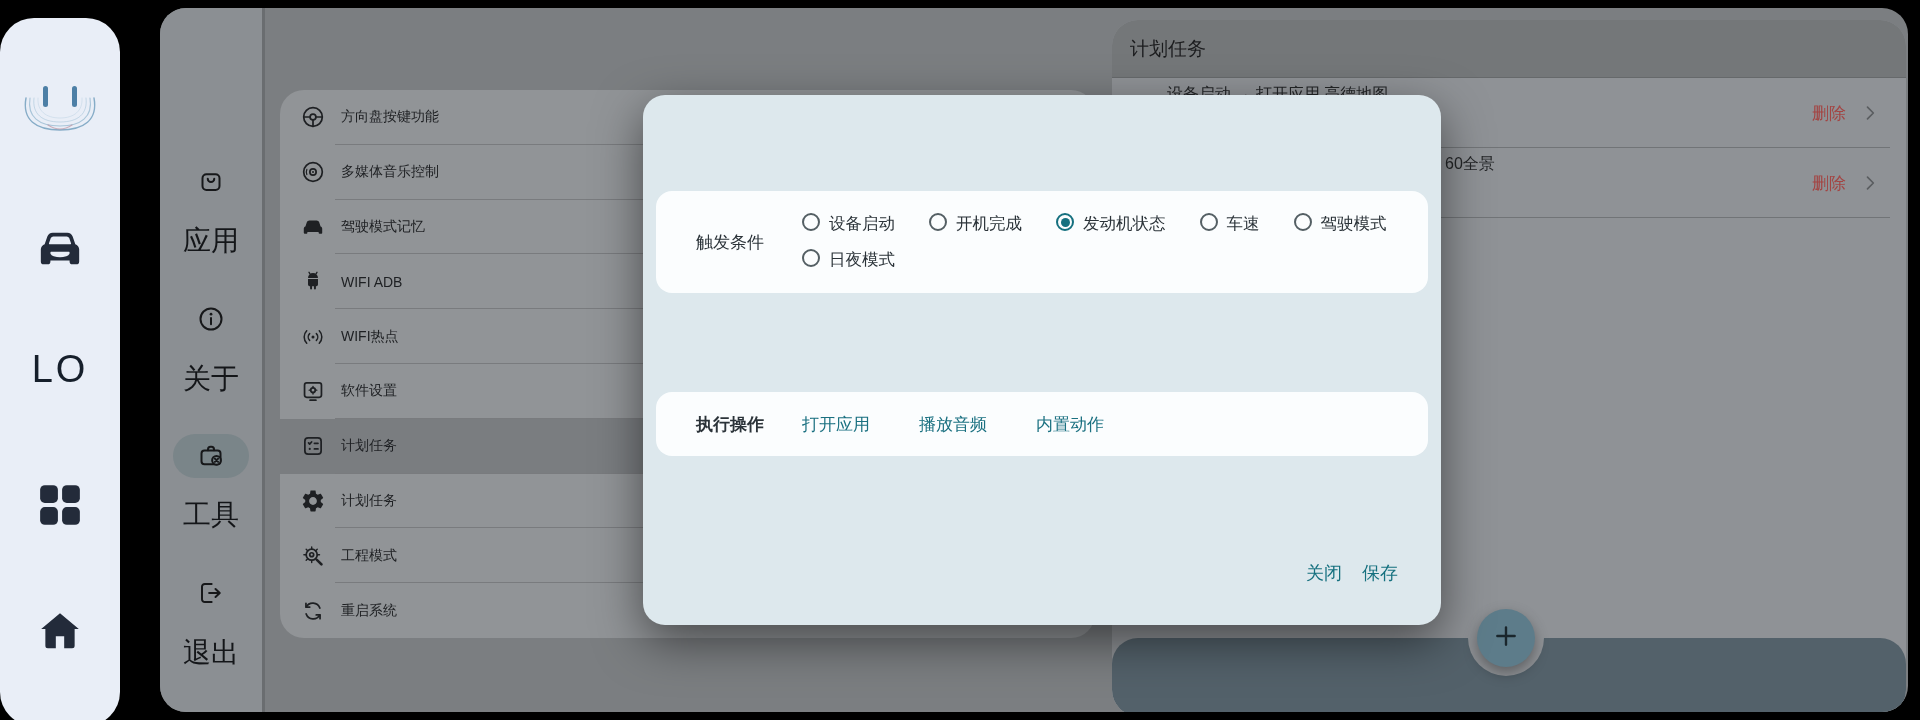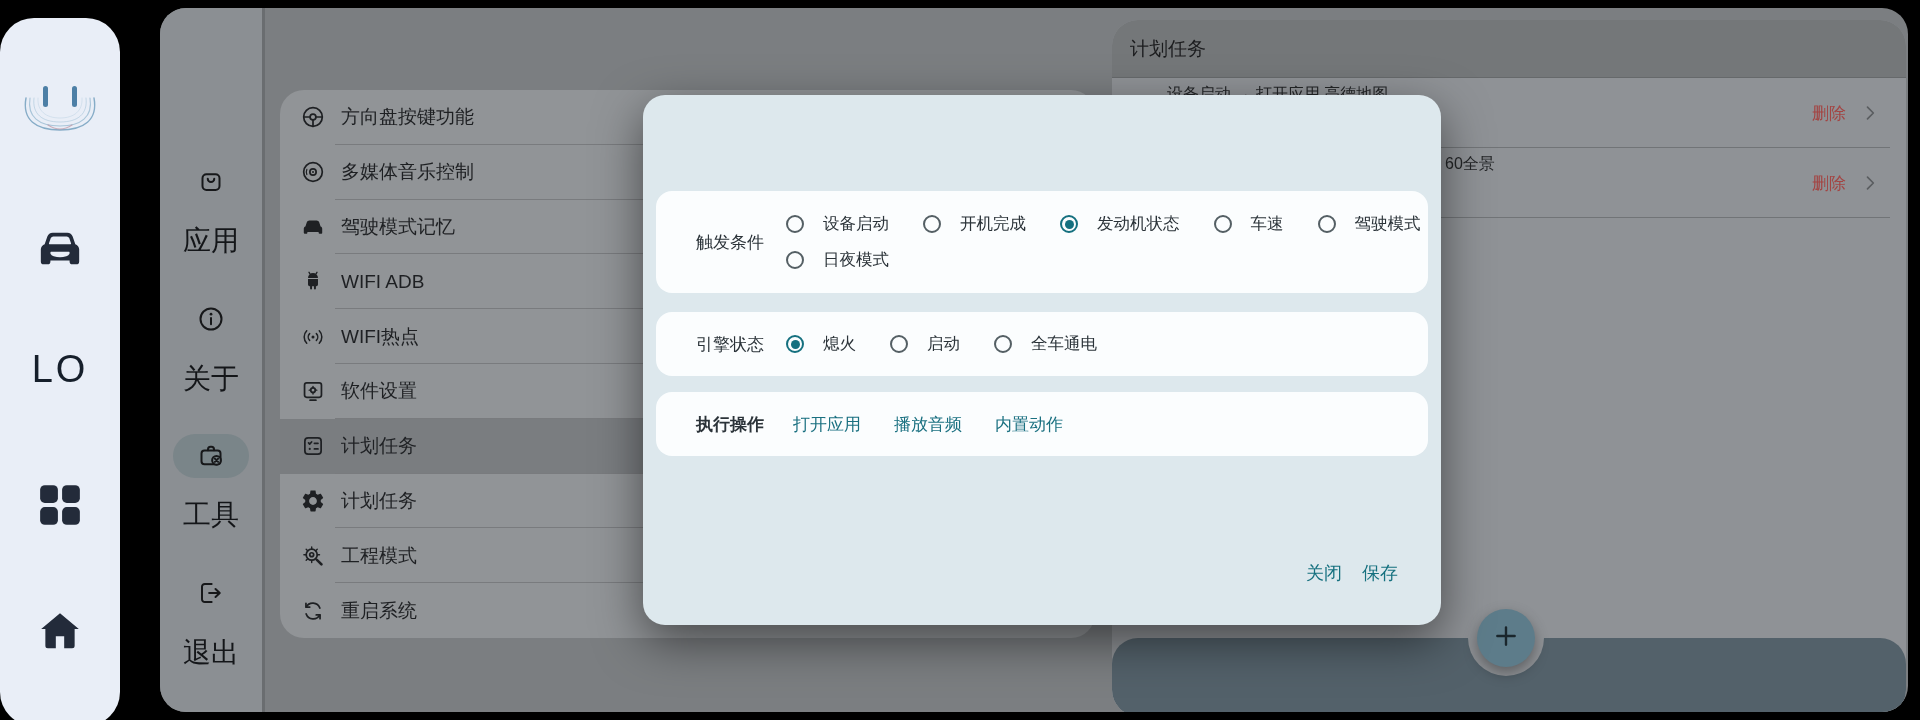--- a/index.html
+++ b/index.html
@@ -28,21 +28,21 @@
   .nav-label{margin-top:18px;font-size:28px;color:#141619}
 
   .menu{position:absolute;left:120px;top:82px;width:815px;height:548px;background:#919497;border-radius:24px}
   .menu-row{position:relative;height:54.8px;display:flex;align-items:center;padding-left:20px}
   .menu-row.active{background:#7a7d80}
   .menu-row:not(:last-child)::after{content:"";position:absolute;left:55px;right:0;bottom:0;height:1px;background:#797b7e}
   .menu-row:first-child{border-radius:24px 24px 0 0}
   .menu-row:last-child{border-radius:0 0 24px 24px}
   .menu-icon{width:26px;height:26px;color:#1e2023;margin-right:15px;flex:none}
   .menu-icon svg{width:100%;height:100%}
-  .menu-label{font-size:19px;font-weight:500;color:#1e2023}
+  .menu-label{font-size:14px;font-weight:500;color:#1e2023}
 
   .tasks{position:absolute;left:952px;top:12px;width:794px;height:696px;background:#8f9296;border-radius:26px;overflow:hidden}
   .tasks-header{height:58px;background:#747779;display:flex;align-items:center;padding-left:18px;font-size:19px;color:#1b1c1e;border-bottom:1px solid #66696b}
   .task-row{position:relative;height:70px;padding:6px 26px 0 55px}
   .task-row.clipped{padding-left:333px}
   .task-row::after{content:"";position:absolute;left:55px;right:16px;bottom:0;height:1px;background:#717477}
   .task-title{font-size:16px;color:#232527;white-space:nowrap}
   .task-right{position:absolute;right:26px;top:0;height:100%;display:flex;align-items:center;gap:14px}
   .delete{color:#a34543;font-size:17px;cursor:pointer}
   .chev{width:20px;height:20px;color:#5a5d60}
@@ -54,29 +54,29 @@
   
   .dialog{position:absolute;left:643px;top:95px;width:798px;height:530px;background:#dde8ed;border-radius:22px;box-shadow:0 16px 48px rgba(0,0,0,.5);z-index:50}
   .dialog-title{position:absolute;left:24px;top:129px;font-size:22px;color:#333c41;top:129px}
   .dialog-close{position:absolute;right:34px;top:128px;width:26px;height:26px;color:#47535a;cursor:pointer}
   .dialog-close svg{width:100%;height:100%}
   .card{position:absolute;left:13px;right:13px;background:#fbfdfe;border-radius:16px;display:flex;align-items:center;padding-left:40px}
   .card1{top:96px;height:102px}
   .card2{top:217px;height:64px}
   .card3{top:297px;height:64px}
   .card4{top:376px;height:64px}
-  .card-label{width:76px;font-size:17px;font-weight:500;color:#2b3339;flex:none;margin-right:14px}
+  .card-label{width:76px;font-size:17px;font-weight:500;color:#2b3339;flex:none;margin-right:30px}
   .card3 .card-label{font-weight:700}
   .options{display:flex;flex-wrap:wrap;column-gap:34px;row-gap:14px;align-items:center;max-width:645px}
-  .option{display:flex;align-items:center;gap:19px;cursor:pointer}
+  .option{display:flex;gap:9px;cursor:pointer}
   .radio{width:18px;height:18px;border:2px solid #545f64;border-radius:50%;position:relative;flex:none}
   .option.selected .radio{border-color:#15707f;border-width:2.5px}
   .option.selected .radio::after{content:"";position:absolute;inset:2.5px;background:#15707f;border-radius:50%}
   .opt-label{font-size:16.5px;color:#2b3339}
-  .links{display:flex;gap:33px;margin-left:7px}
+  .links{display:flex;gap:49px;margin-left:0}
   .link{font-size:17px;font-weight:500;color:#1a7080;cursor:pointer}
   .stepper{width:34px;height:34px;border-radius:50%;background:#ecf2f5;box-shadow:0 2px 6px rgba(40,60,70,.28);display:flex;align-items:center;justify-content:center;color:#15707f;cursor:pointer;flex:none}
   .stepper svg{width:18px;height:18px}
   .stepper.minus{margin-left:12px}
   .slider{position:relative;width:162px;height:26px;margin-left:22px;flex:none}
   .slider-track{position:absolute;left:13px;right:0;top:12px;height:2px;background:#d6dbde}
   .slider-thumb{position:absolute;left:0;top:0;width:26px;height:26px;border-radius:50%;background:#fff;box-shadow:0 2px 7px rgba(40,60,70,.4);cursor:pointer}
   .stepper.plus{margin-left:24px}
   .delay-value{margin-left:20px;font-size:17px;color:#2b3339;white-space:nowrap}
   .dialog-footer{position:absolute;right:43px;top:466px;display:flex;gap:20px}
@@ -310,37 +310,20 @@
             <span class="radio"></span>
             <span class="opt-label">驾驶模式</span>
           </div>
           <div class="option">
             <span class="radio"></span>
             <span class="opt-label">日夜模式</span>
           </div>
         </div>
     </div>
 
-    <div class="card card2">
-      <div class="card-label">引擎状态</div>
-      <div class="options" id="engine-options">
-          <div class="option selected">
-            <span class="radio"></span>
-            <span class="opt-label">熄火</span>
-          </div>
-          <div class="option">
-            <span class="radio"></span>
-            <span class="opt-label">启动</span>
-          </div>
-          <div class="option">
-            <span class="radio"></span>
-            <span class="opt-label">全车通电</span>
-          </div>
-        </div>
-    </div>
 
     <div class="card card3">
       <div class="card-label">执行操作</div>
       <div class="links" id="action-links">
           <span class="link">打开应用</span>
           <span class="link">播放音频</span>
           <span class="link">内置动作</span>
         </div>
     </div>
 

